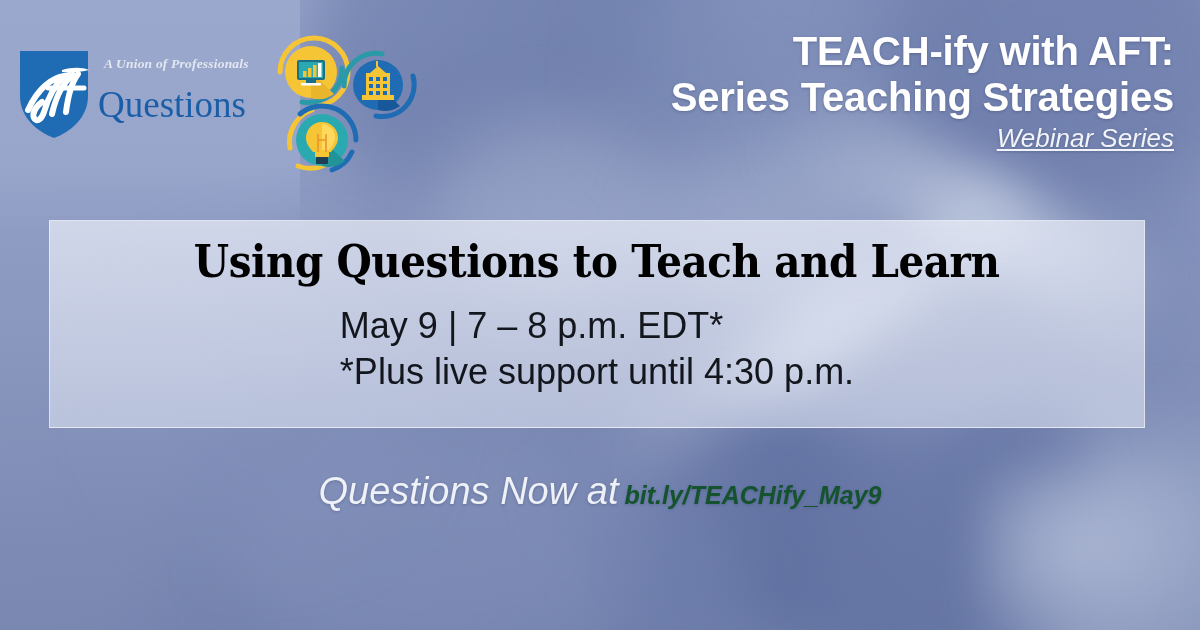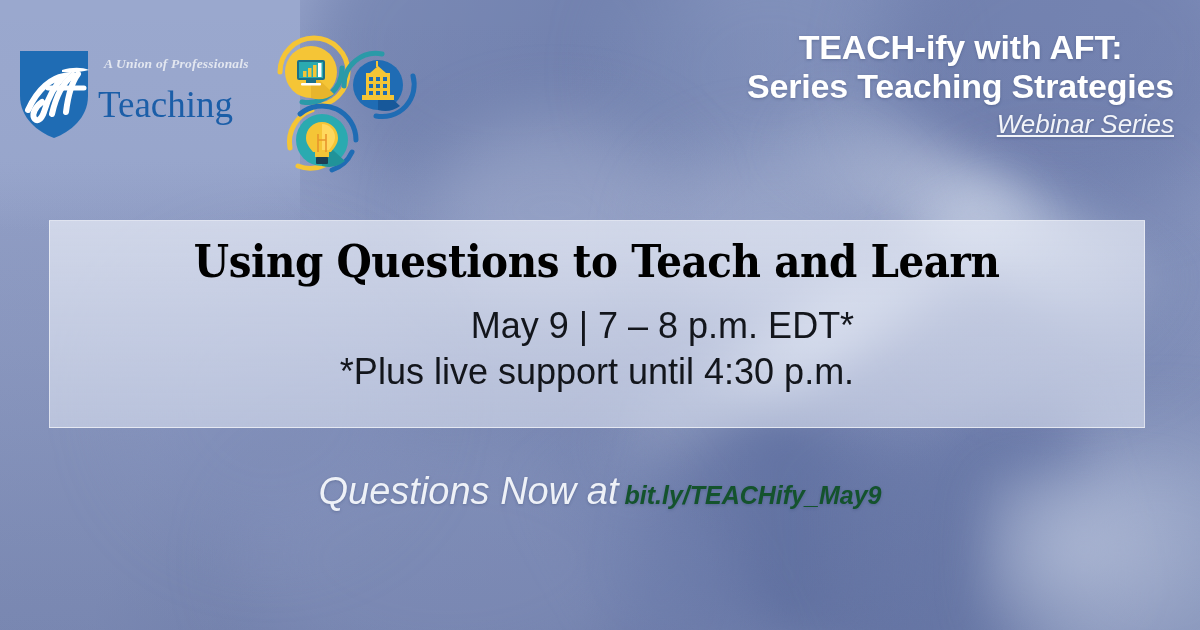--- a/index.html
+++ b/index.html
@@ -119,27 +119,26 @@
 
   
   .title-block {
     position: absolute;
     right: 26px; top: 28px;
     text-align: right;
     color: #ffffff;
     text-shadow: 0 1px 3px rgba(40,55,95,0.35);
   }
   .title-main {
-    font-size: 34px;
+    font-size: 40px;
     font-weight: bold;
     line-height: 1.16;
     letter-spacing: -0.2px;
     margin: 0;
     white-space: nowrap;
-    text-align: center;
   }
   .title-sub {
     font-size: 26px;
     font-style: italic;
     font-weight: normal;
     line-height: 1.2;
     margin: 2px 0 0 0;
     color: #f2f4f9;
     white-space: nowrap;
     text-decoration: underline;
@@ -166,21 +165,21 @@
     line-height: 1.1;
     color: #000000;
     margin: 0;
     transform: scaleX(0.90);
     transform-origin: center;
     white-space: nowrap;
     letter-spacing: -0.5px;
   }
   .detail-lines {
     margin-top: 16px;
-    text-align: right;
+    text-align: left;
     color: #13161c;
   }
   .detail-line {
     font-size: 36px;
     font-weight: 300;
     line-height: 1.28;
     margin: 0;
     white-space: nowrap;
   }
 
@@ -237,21 +236,21 @@
         <path d="M2 3 H70 V48 C70 70 52 84 36 90 C20 84 2 70 2 48 Z" fill="#1f6cb4"></path>
         <path d="M10 62 C20 40 34 30 46 28 C38 36 30 50 26 64 C23 73 18 74 16 70 C14 66 17 59 24 54" fill="none" stroke="#ffffff" stroke-width="6" stroke-linecap="round"></path>
         <path d="M34 66 C38 48 46 34 55 27" fill="none" stroke="#ffffff" stroke-width="6" stroke-linecap="round"></path>
         <path d="M48 64 C50 48 54 34 60 26" fill="none" stroke="#ffffff" stroke-width="6" stroke-linecap="round"></path>
         <path d="M30 40 H66" fill="none" stroke="#ffffff" stroke-width="5" stroke-linecap="round"></path>
         <path d="M44 22 C54 19 64 19 71 22 C63 24 53 25 44 24 Z" fill="#ffffff"></path>
       </svg>
     </span>
     <div class="logo-text">
       <p class="union-line">A Union of Professionals</p>
-      <p class="pl-line">Teaching</p>
+      <p class="pl-line">Questions</p>
     </div>
   </div>
 
   <div class="icons">
     <svg viewBox="0 0 150 150" width="150" height="150" aria-hidden="true">
 
       <g>
         <path d="M8 44 A34 34 0 1 1 42 78" fill="none" stroke="#f5c536" stroke-width="5" stroke-linecap="round"></path>
         <path d="M70 40 A34 34 0 0 1 30 74" fill="none" stroke="#2a9aa8" stroke-width="5" stroke-linecap="round"></path>
         <circle cx="39" cy="44" r="26" fill="#f5c536"></circle>

